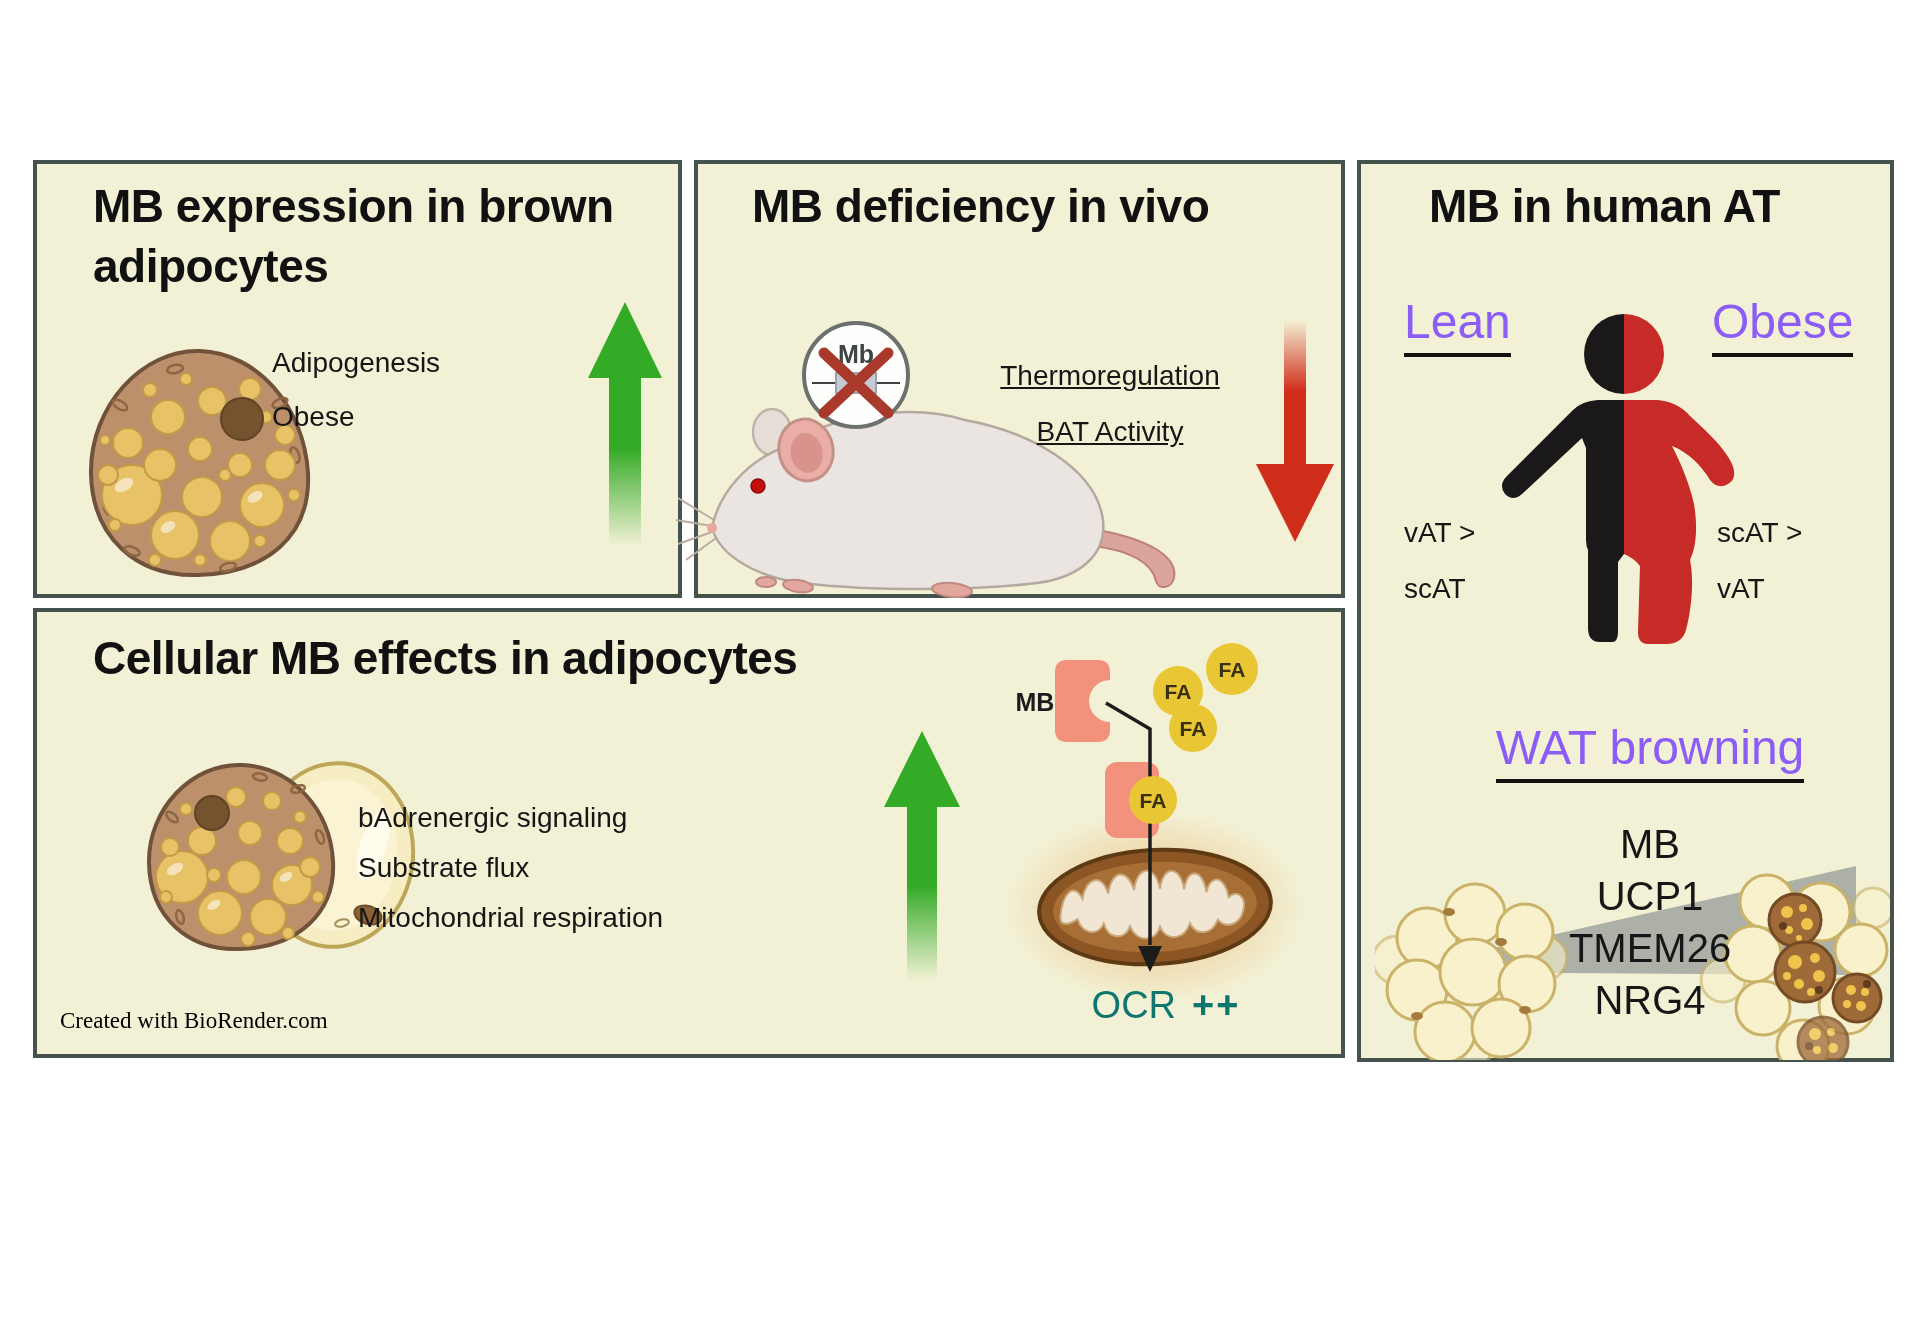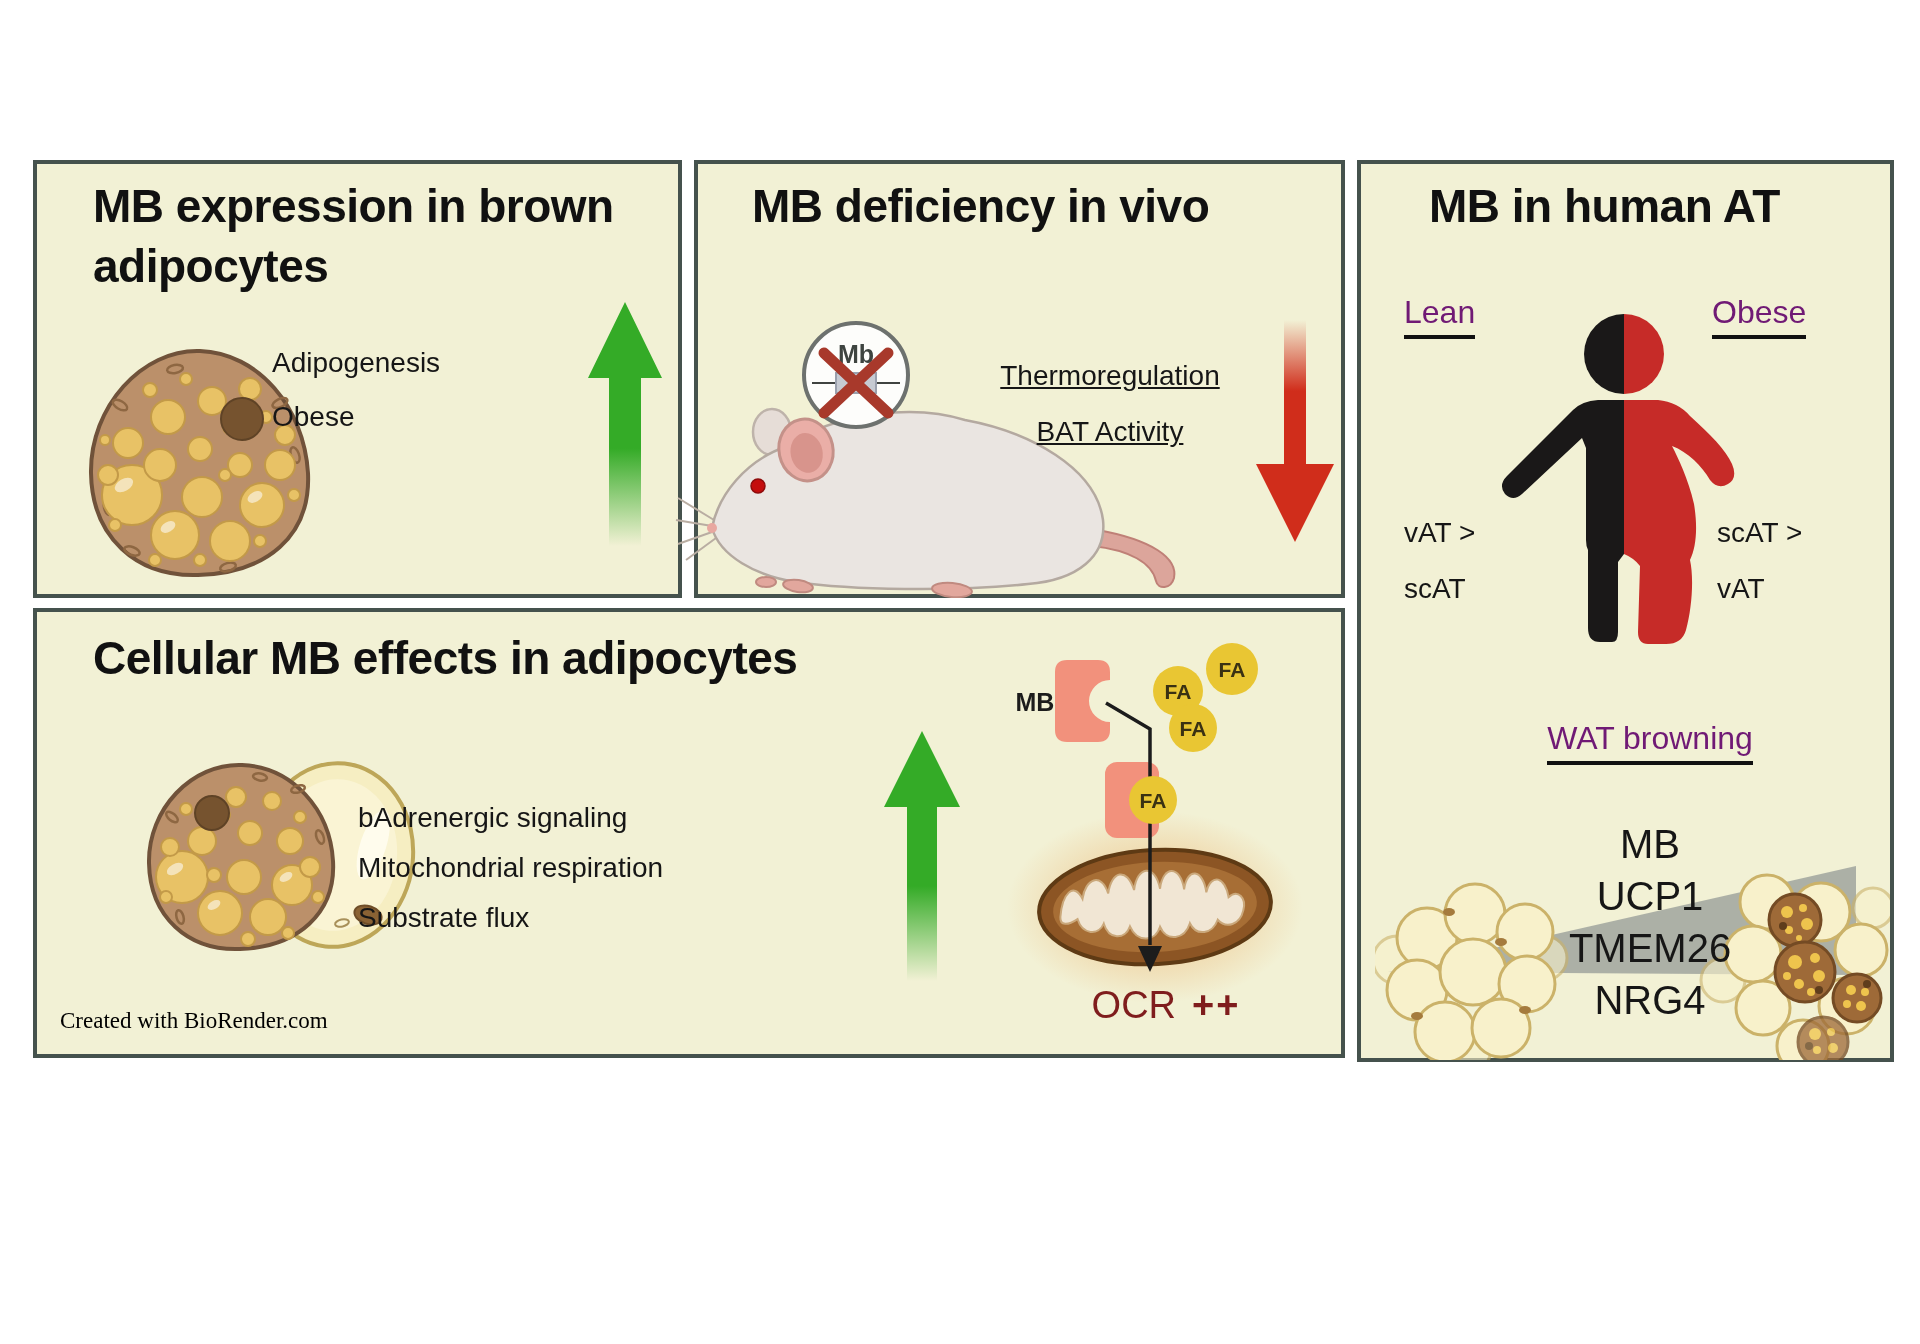--- a/index.html
+++ b/index.html
@@ -4,24 +4,24 @@
 <style>
   html,body{margin:0;padding:0;background:#ffffff;}
   .page{position:relative;width:1920px;height:1344px;background:#ffffff;overflow:hidden;
         font-family:"Liberation Sans",sans-serif;color:#111;}
   .panel{position:absolute;background:#f2f1d5;border:4px solid #45524d;box-sizing:border-box;}
   .abs{position:absolute;}
   .title{font-size:46px;font-weight:700;line-height:60px;color:#111;letter-spacing:-0.5px;margin-left:40px;}
   .body-text{font-size:28px;line-height:54px;color:#161616;}
   .center{text-align:center;}
   .underlined{display:inline-block;border-bottom:4px solid #111;padding-bottom:4px;}
-  .label-lg{font-size:32px;color:#701a75;}
+  .label-lg{font-size:48px;color:#8b5cf6;}
   .gene-list{font-size:40px;line-height:52px;color:#161616;z-index:6;}
   .credit{font-size:23px;color:#000000;font-family:Liberation Serif, serif;}
-  .ocr-wrap{display:flex;justify-content:center;align-items:center;gap:16px;font-size:38px;color:#7f1d1d;}
+  .ocr-wrap{display:flex;justify-content:center;align-items:center;gap:16px;font-size:38px;color:#0f766e;}
   .ocr-plus{font-weight:800;letter-spacing:2px;}
   svg{display:block;}
 </style>
 </head>
 <body>
 
 <div class="page">
 
   <div class="panel" style="left:33px;top:160px;width:649px;height:438px;"></div>
   <div class="panel" style="left:694px;top:160px;width:651px;height:438px;"></div>
@@ -303,22 +303,22 @@
     <g fill="#ffffff" opacity="0.55">
       <ellipse cx="35" cy="112" rx="9" ry="5" transform="rotate(-30 35 112)"></ellipse>
       <ellipse cx="146" cy="120" rx="7" ry="4" transform="rotate(-30 146 120)"></ellipse>
       <ellipse cx="74" cy="148" rx="7" ry="4" transform="rotate(-30 74 148)"></ellipse>
     </g>
     <circle cx="72" cy="56" r="17" fill="#76532f" stroke="#5f4326" stroke-width="2"></circle>
   </svg>
 
   <div class="abs body-text" style="left:358px;top:793px;line-height:50px;">
     <div>bAdrenergic signaling</div>
+    <div>Substrate flux</div>
     <div>Mitochondrial respiration</div>
-    <div>Substrate flux</div>
   </div>
 
   <svg class="abs" style="left:882px;top:728px;" width="80" height="257" viewBox="0 0 80 257">
     <defs>
       <linearGradient id="ga2" x1="0" y1="0" x2="0" y2="1">
         <stop offset="0" stop-color="#34ab27"></stop>
           <stop offset="0.62" stop-color="#34ab27"></stop>
         <stop offset="1" stop-color="#34ab27" stop-opacity="0"></stop>
       </linearGradient>
     </defs>

